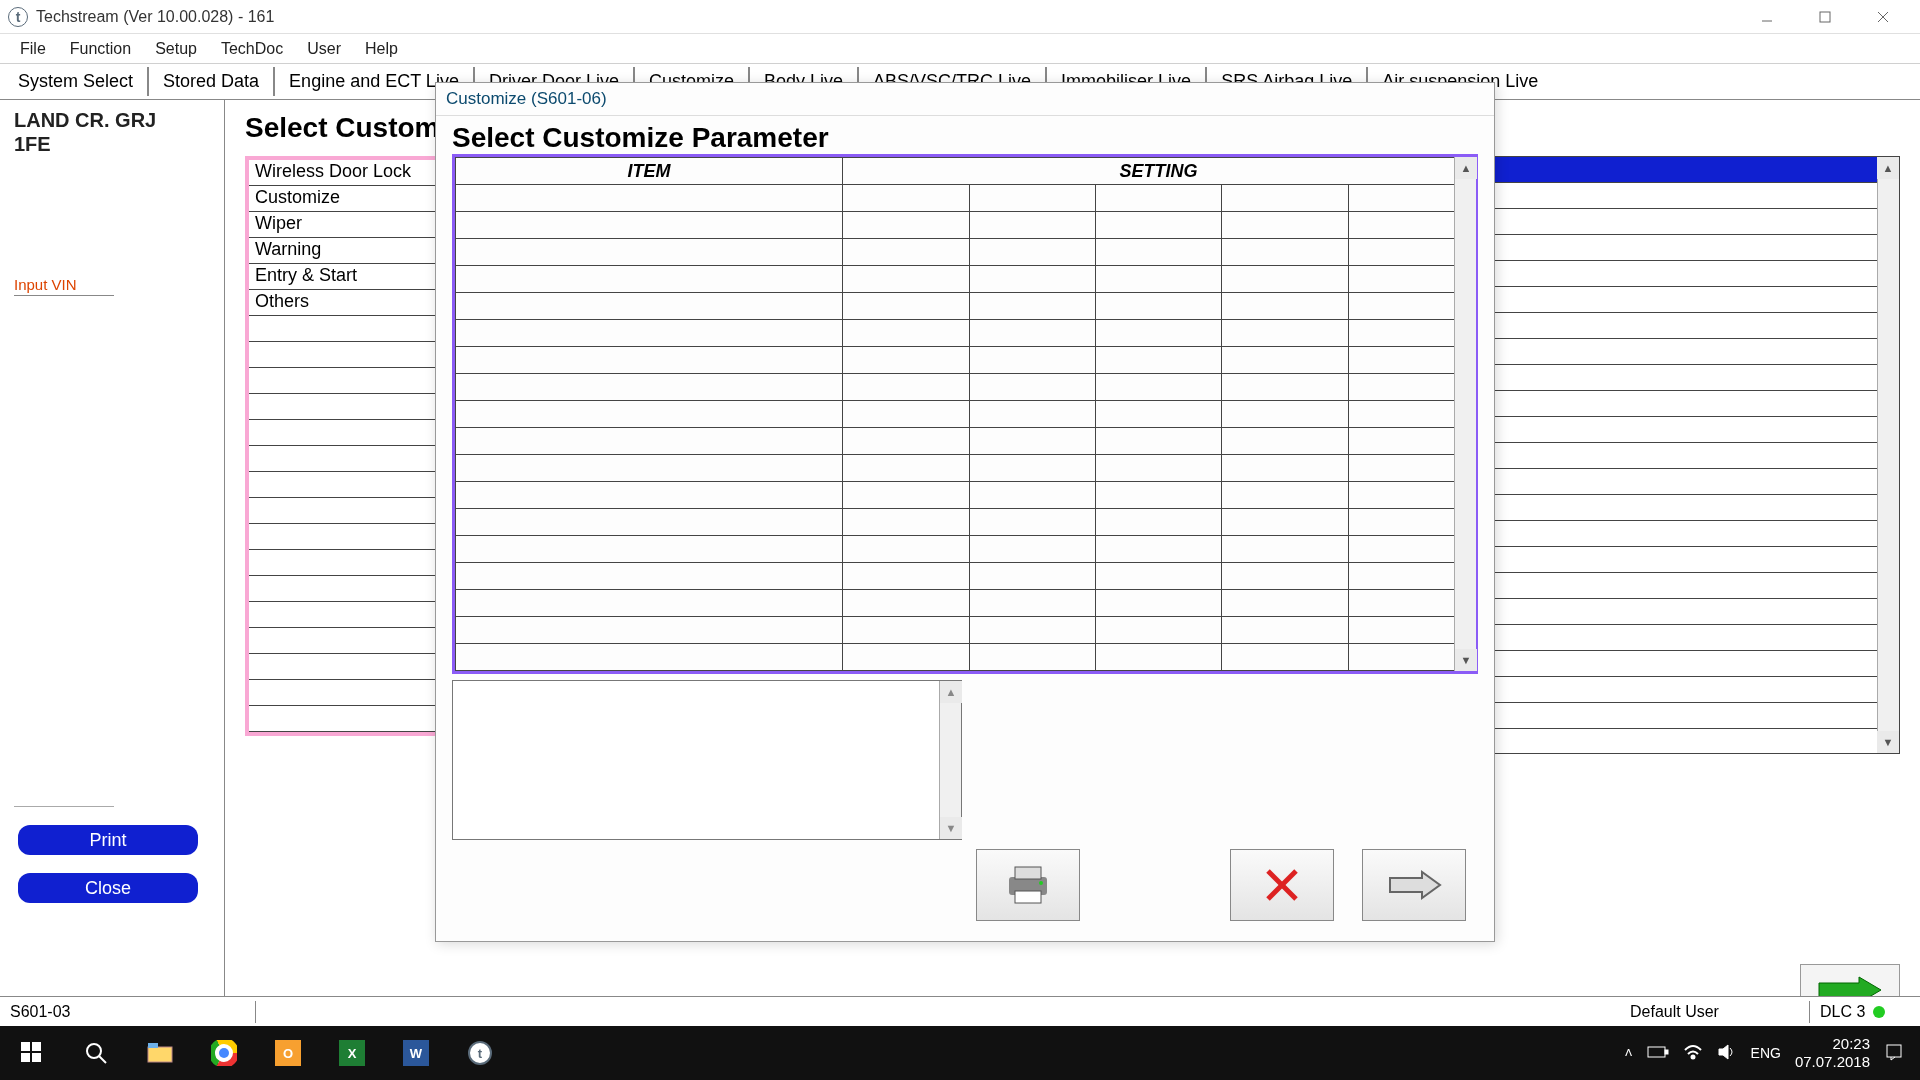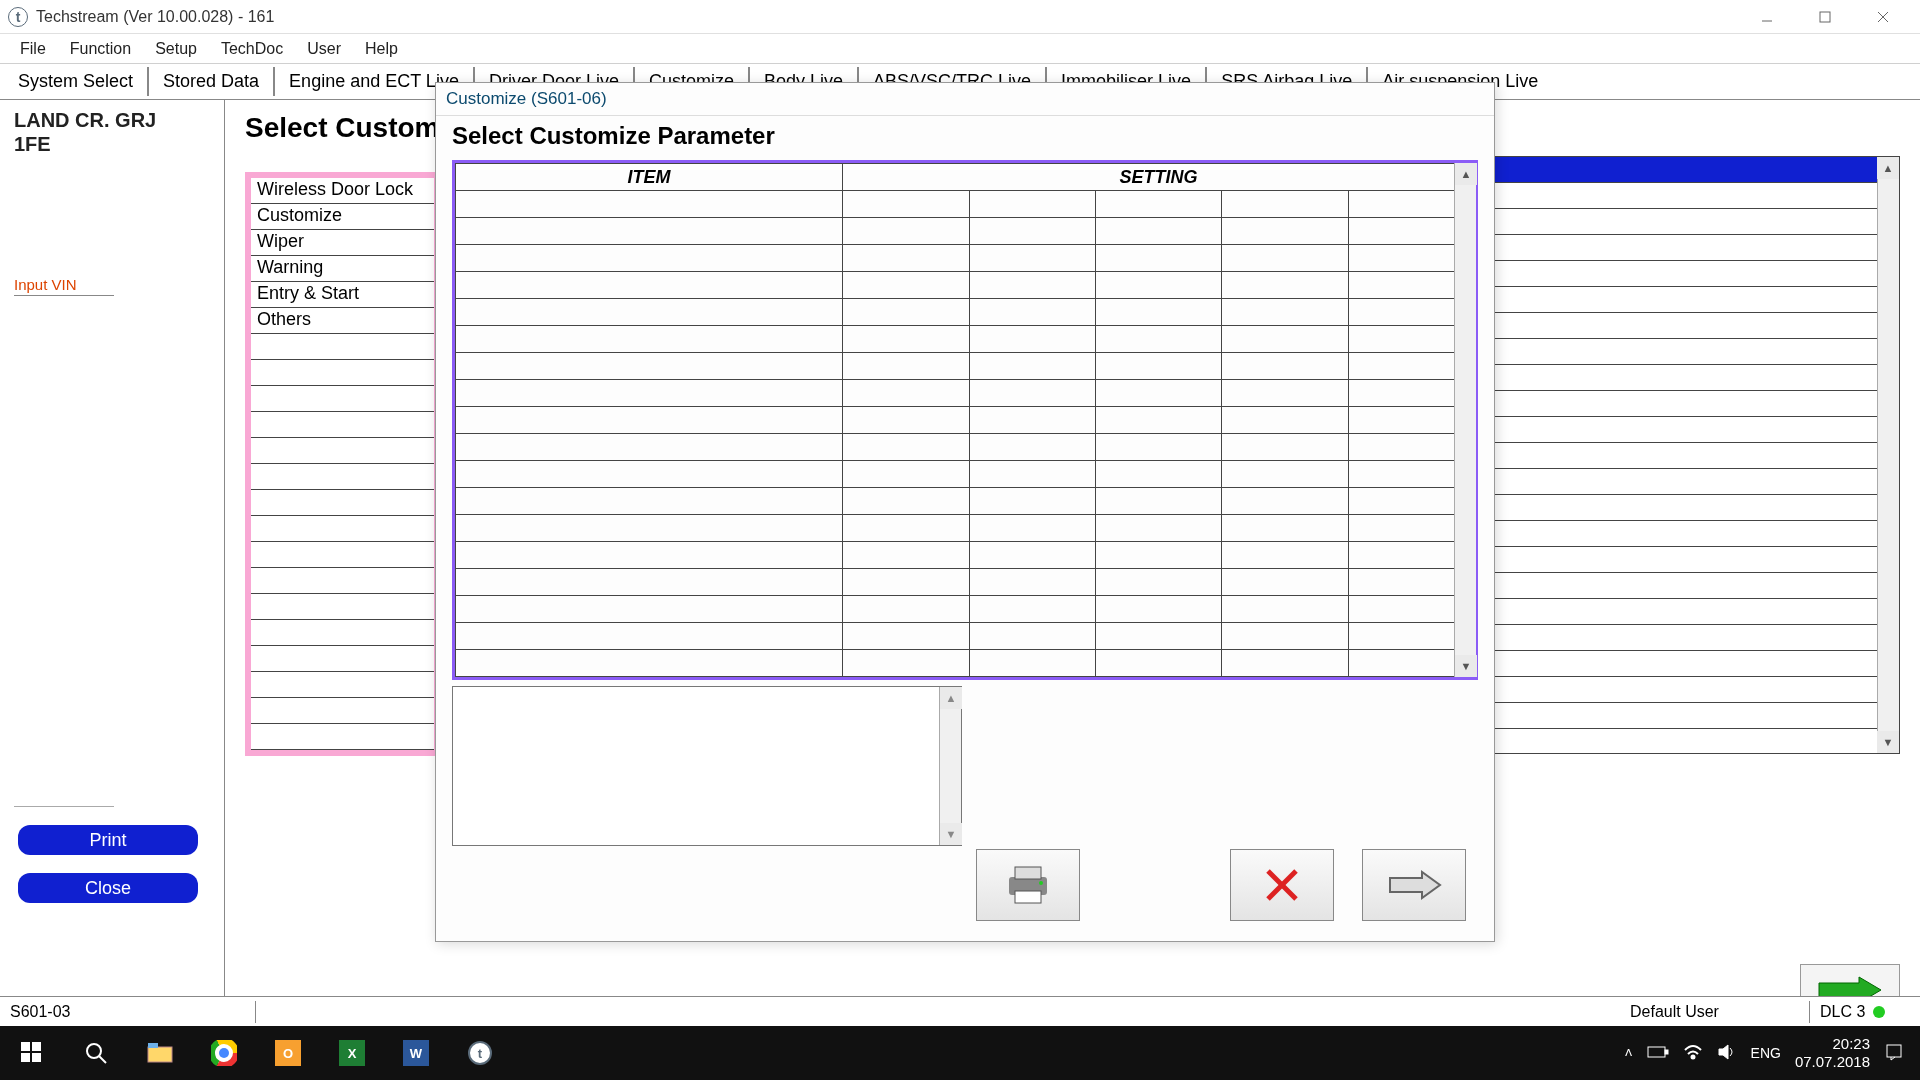--- a/index.html
+++ b/index.html
@@ -86,23 +86,23 @@
 }
 
 .content {
   flex: 1;
   padding: 12px 20px;
   position: relative;
 }
 .content-heading { font-size: 28px; font-weight: bold; }
 .category-list {
   position: absolute;
-  top: 72px; left: 20px;
+  top: 56px; left: 20px;
   width: 195px;
-  border: 6px solid #f9a8d4;
+  border: 4px solid #f9a8d4;
 }
 .category-list div {
   border-bottom: 1px solid #444;
   padding: 1px 6px;
   font-size: 18px;
   height: 26px;
   background: #fff;
 }
 .category-list div.empty { height: 26px; }
 
@@ -172,21 +172,21 @@
   background: #fdfdfd;
   border: 1px solid #999;
   box-shadow: 2px 2px 12px rgba(0,0,0,.15);
   display:flex; flex-direction:column;
 }
 .dialog-title {
   padding: 6px 10px; font-size: 17px; color:#0c4a6e;
   border-bottom:1px solid #ddd;
 }
 .dialog-body { padding: 6px 16px 16px 16px; flex:1; display:flex; flex-direction:column; }
-.dialog-heading { font-size: 24px; font-weight:bold; margin-bottom:10px; }
+.dialog-heading { font-size: 28px; font-weight:bold; }
 .param-table-wrap { position:relative; border:3px solid #8b5cf6;font-style:italic; }
 .param-table { width:100%; border-collapse:collapse; table-layout:fixed; }
 .param-table th, .param-table td {
   border:1px solid #444; height:27px; font-size:18px; font-weight:bold;
 }
 .param-table td { font-weight:normal; }
 .param-scroll {
   position:absolute; top:0; right:-1px; bottom:0; width:22px;
   background:#f0f0f0; border-left:1px solid #aaa;
 }

